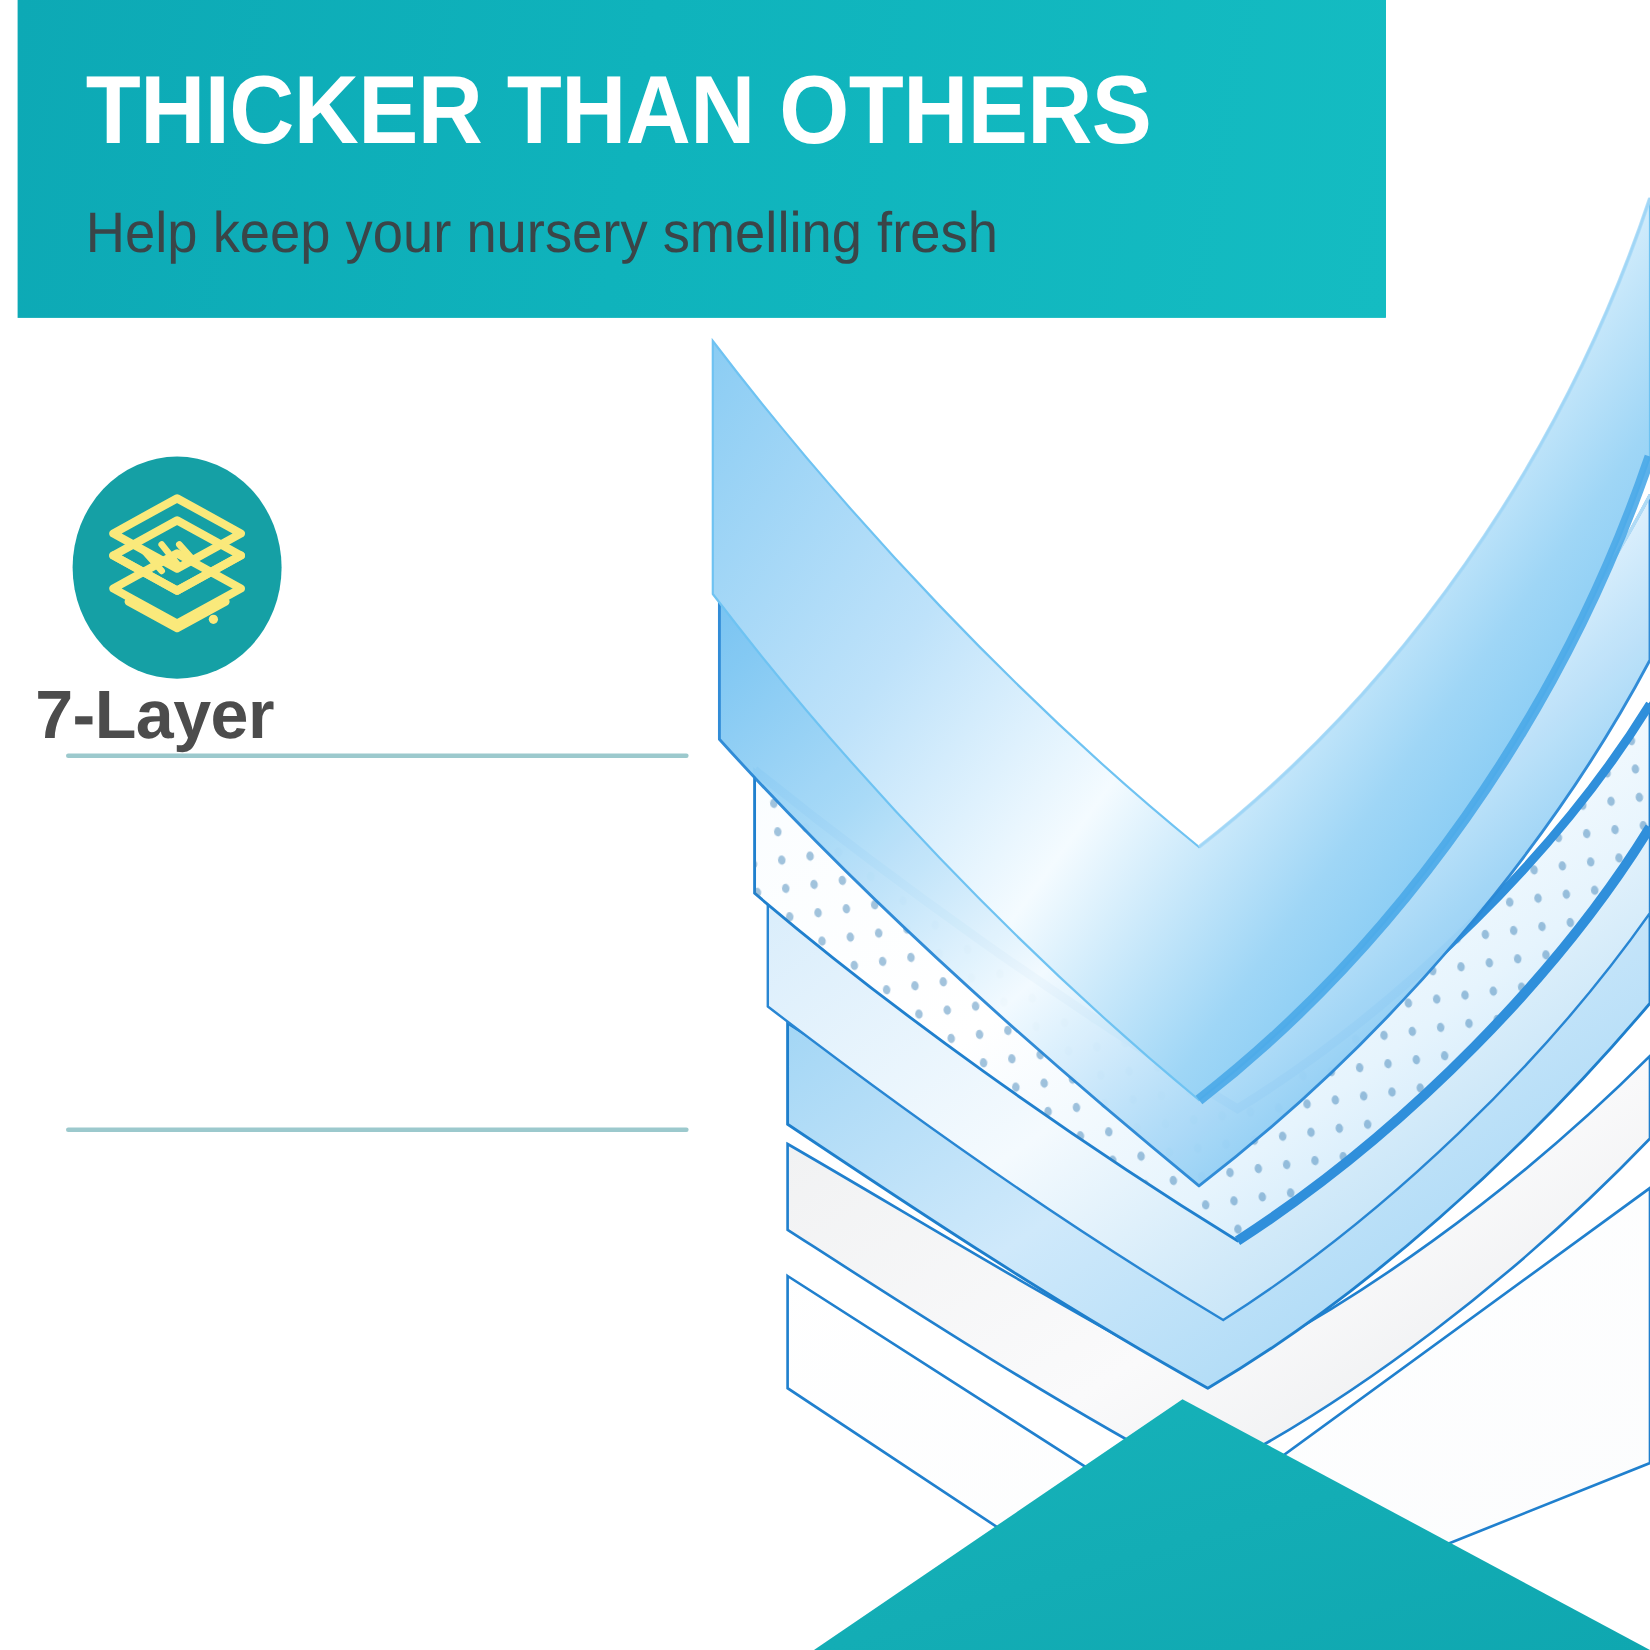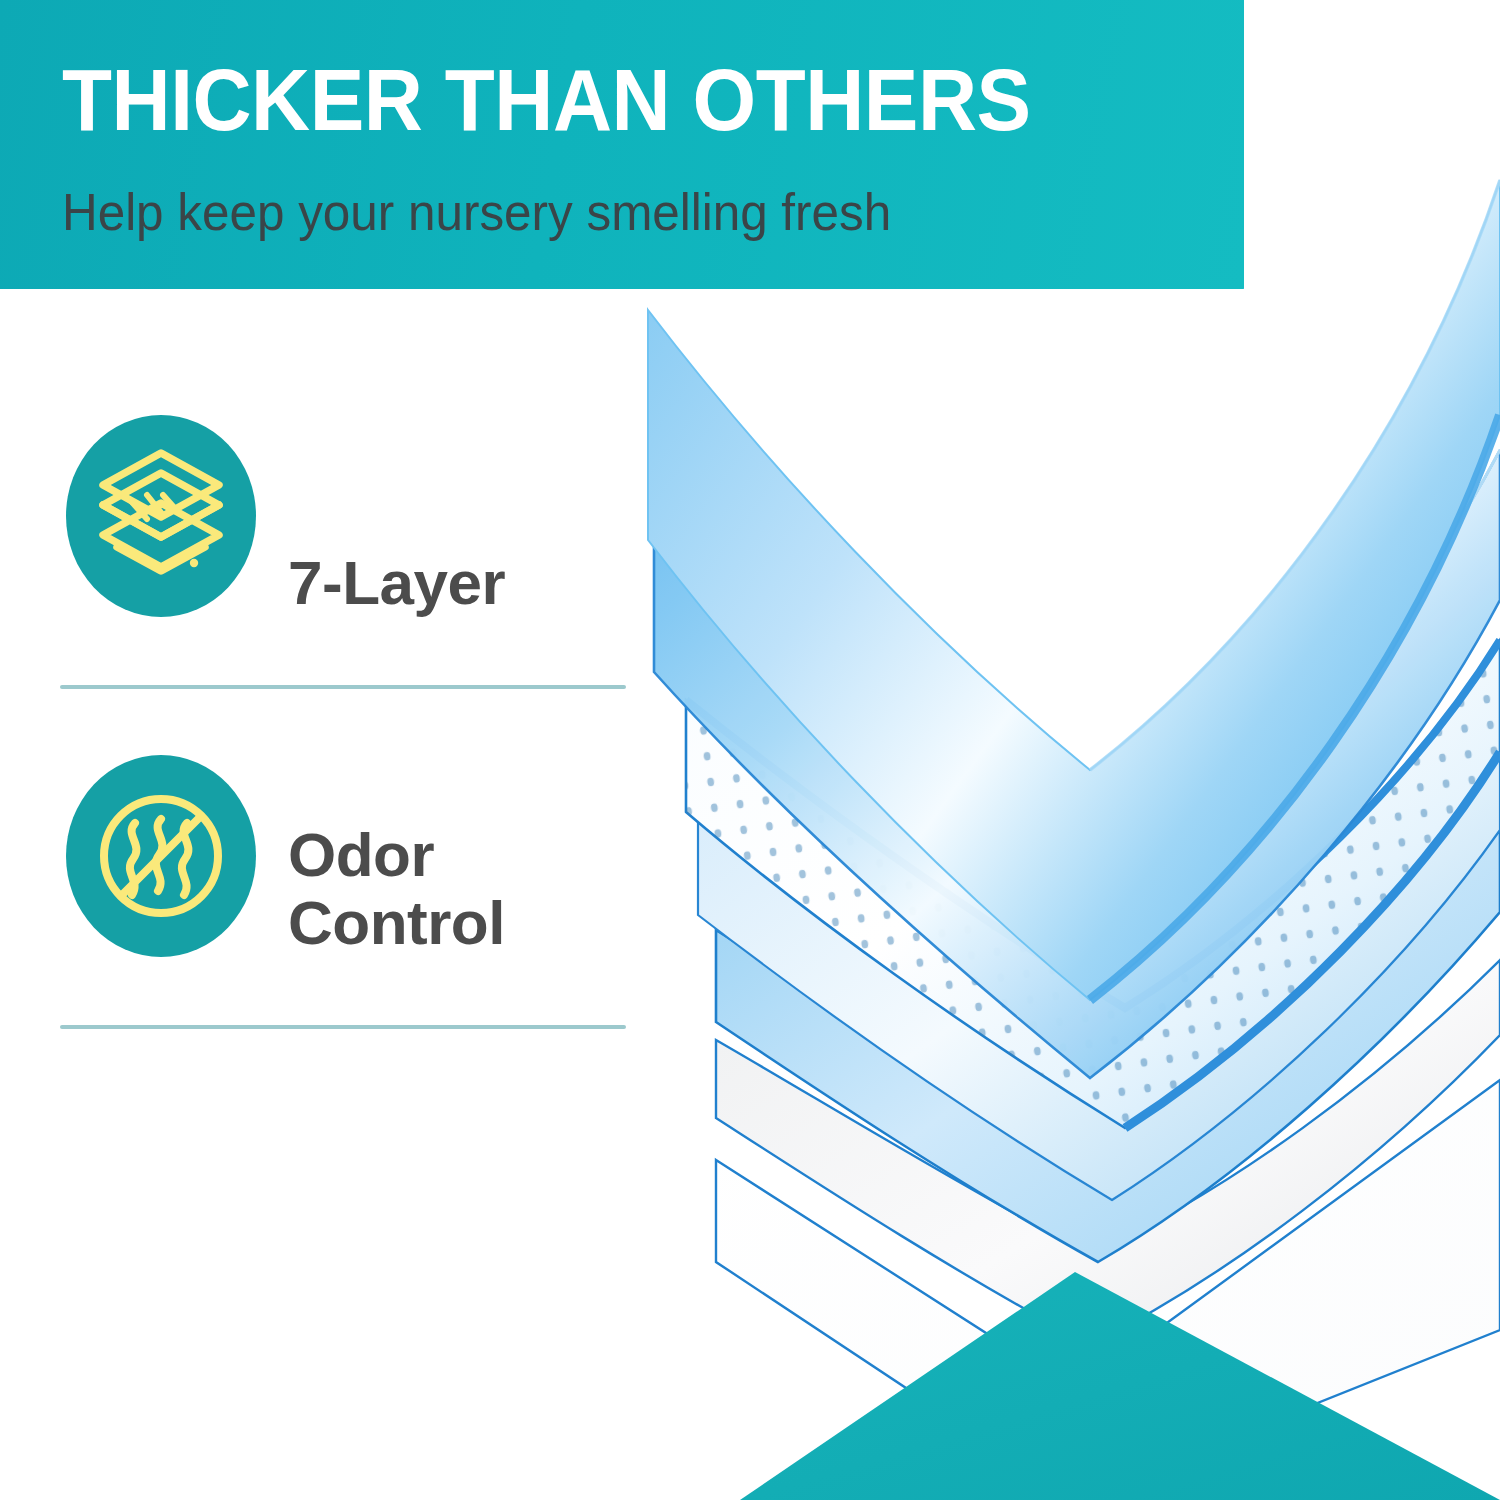--- a/index.html
+++ b/index.html
@@ -14,21 +14,21 @@
     position: relative;
     width: 1500px;
     height: 1500px;
     overflow: hidden;
     background: #ffffff;
   }
 
   
   .header-band {
     position: absolute;
-    left: 0;
+    left: 16px;
     top: 0;
     width: 1244px;
     height: 289px;
     background: linear-gradient(100deg, #0DA9B5 0%, #0FB3BC 45%, #14BCC2 100%);
     overflow: hidden;
     z-index: 1;
   }
   .header-title {
     position: absolute;
     left: 62px;
@@ -62,21 +62,22 @@
     top: 289px;
     width: 660px;
     height: 1211px;
     z-index: 6;
   }
   .feature-row {
     position: absolute;
     left: 0;
     width: 660px;
     display: flex;
-    align-items: flex-end;
+    align-items: flex-start;
+    flex-direction: column;
   }
   .feature-row.r0 { top: 126px; }
   .feature-row.r1 { top: 466px; }
   .feature-row.r2 { top: 806px; }
 
   .icon-badge {
     position: relative;
     flex: 0 0 auto;
     margin-left: 66px;
     width: 190px;
@@ -258,34 +259,19 @@
             <line x1="40" y1="58" x2="56" y2="76"></line>
             <line x1="56" y1="52" x2="72" y2="72"></line>
             <line x1="72" y1="52" x2="88" y2="70"></line>
           </g>
           <circle cx="103" cy="120" r="4.2" fill="#FAE97B"></circle>
         </svg>
       </div>
       <div class="feature-label">7-Layer</div>
     </div>
 
-    <div class="feature-row r1">
-      <div class="icon-badge">
-        <svg width="140" height="146" viewBox="0 0 140 146" xmlns="http://www.w3.org/2000/svg">
-          <g fill="none" stroke="#FAE97B" stroke-width="8" stroke-linecap="round" stroke-linejoin="round">
-            <circle cx="70" cy="73" r="57"></circle>
-            <path d="M44 40 C 33 52, 53 62, 42 76 C 32 89, 50 98, 41 112"></path>
-            <path d="M70 36 C 59 48, 79 58, 68 72 C 58 85, 76 94, 67 108"></path>
-            <path d="M96 40 C 85 52, 105 62, 94 76 C 84 89, 102 98, 93 112"></path>
-            <line x1="30" y1="113" x2="110" y2="33"></line>
-          </g>
-        </svg>
-      </div>
-      <div class="feature-label">Odor
-Control</div>
-    </div>
 
 
     <div class="divider d0"></div>
     <div class="divider d1"></div>
   </div>
 
 </div>
 
 </body></html>

